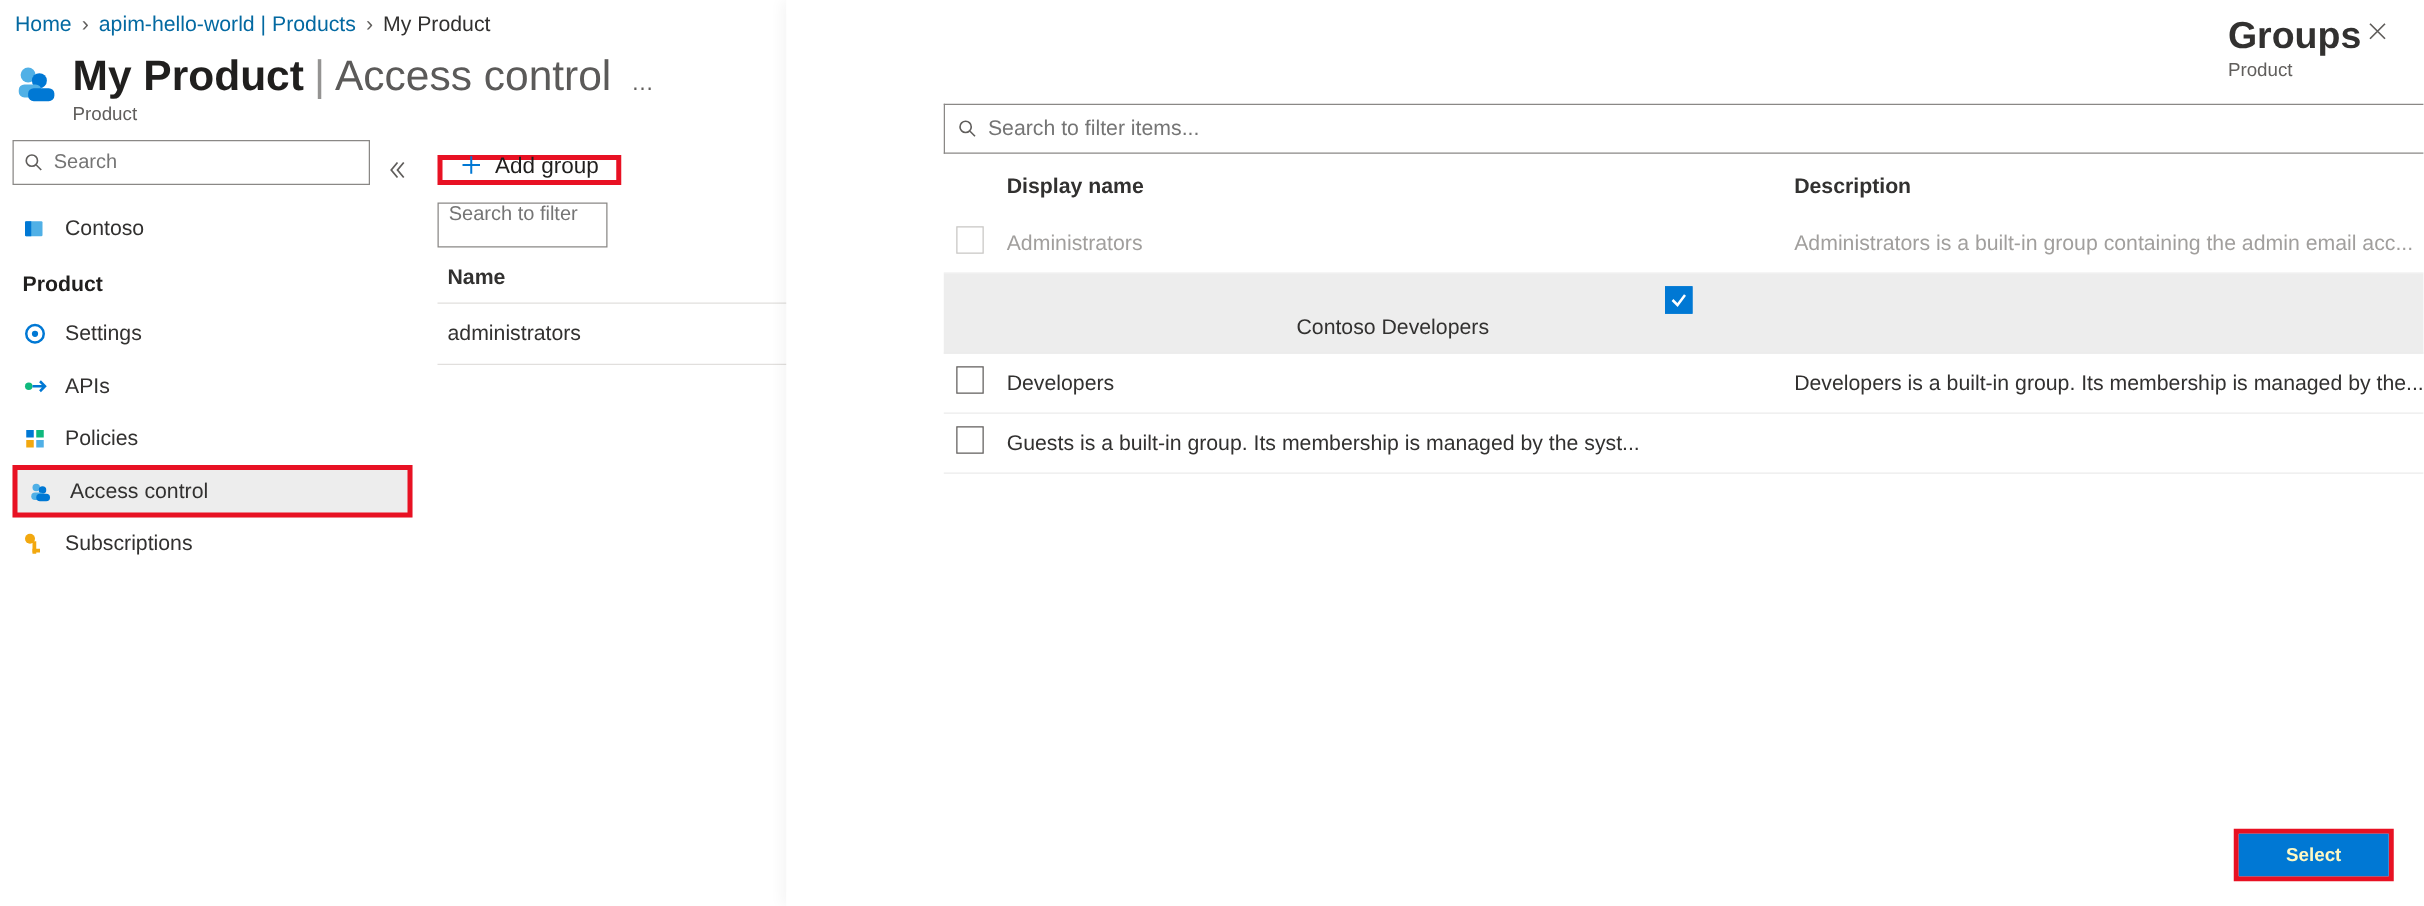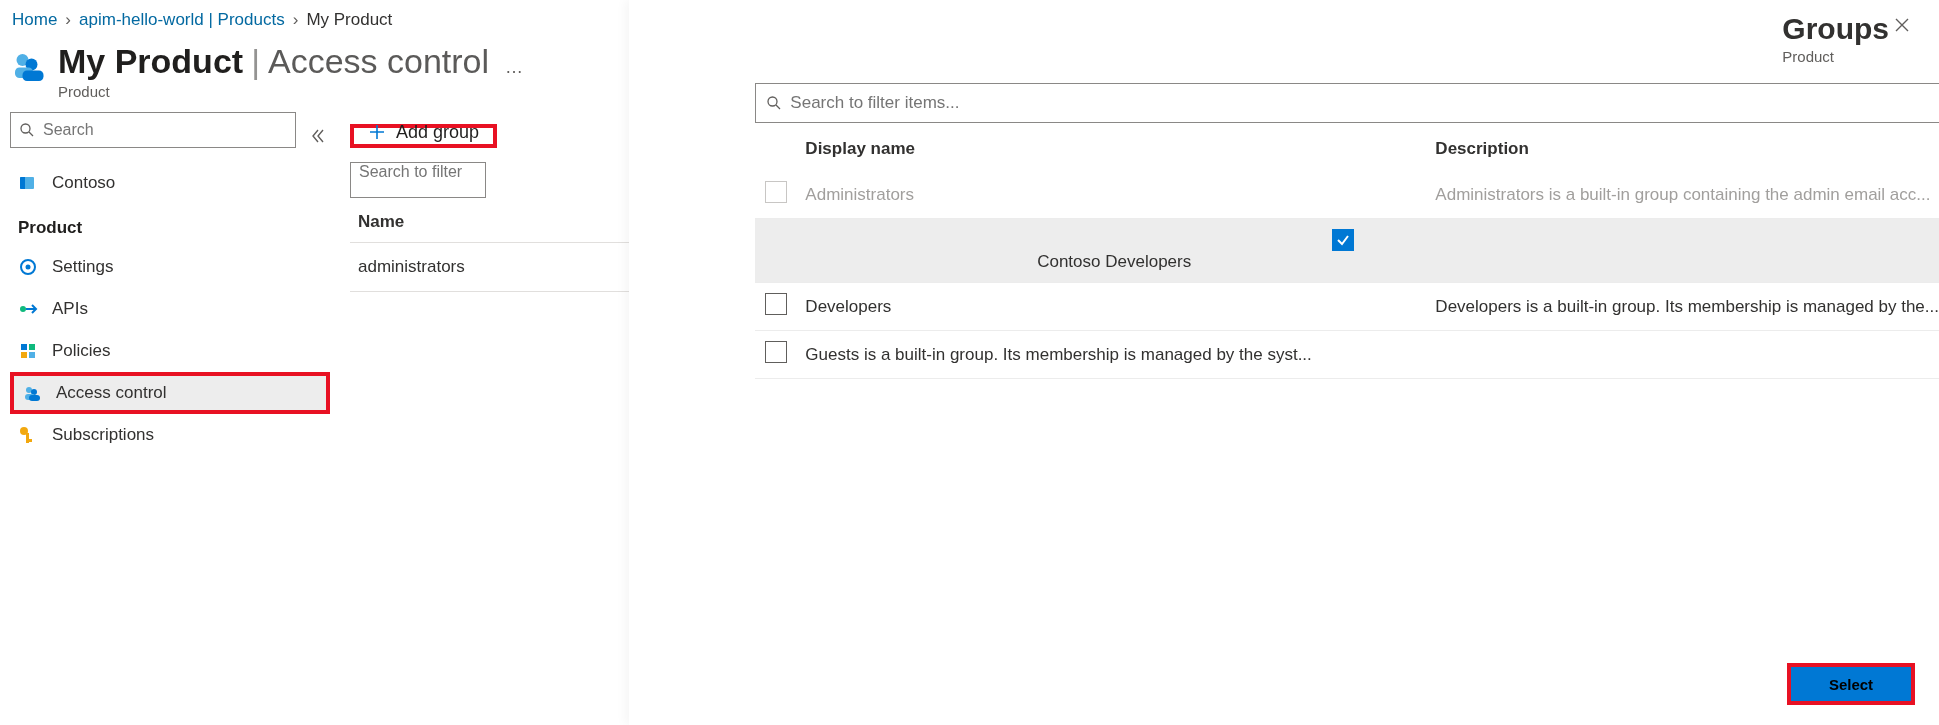--- a/index.html
+++ b/index.html
@@ -159,21 +159,21 @@
       border: 1px solid #605e5c;
       display: inline-flex; align-items: center; justify-content: center;
       cursor: pointer;
       background: #fff;
     }
     .chk.disabled { border-color: #c8c6c4; cursor: default; }
     .chk.checked { background: #0078d4; border-color: #0078d4; color: #fff; }
 
     .flyout-footer { padding: 14px 24px 20px; }
     .select-btn {
-      background: #0078d4; color: #000000;
+      background: #0078d4; color: #fef9c3;
       width: 120px; height: 34px;
       font-weight: 600; font-size: 15px;
       border: none; cursor: pointer;
     }
     .select-highlight { display: inline-block; border: 4px solid #e81123; }
 
     .ellipsis { white-space: nowrap; overflow: hidden; text-overflow: ellipsis; }
   </style>
 </head>
 <body>

